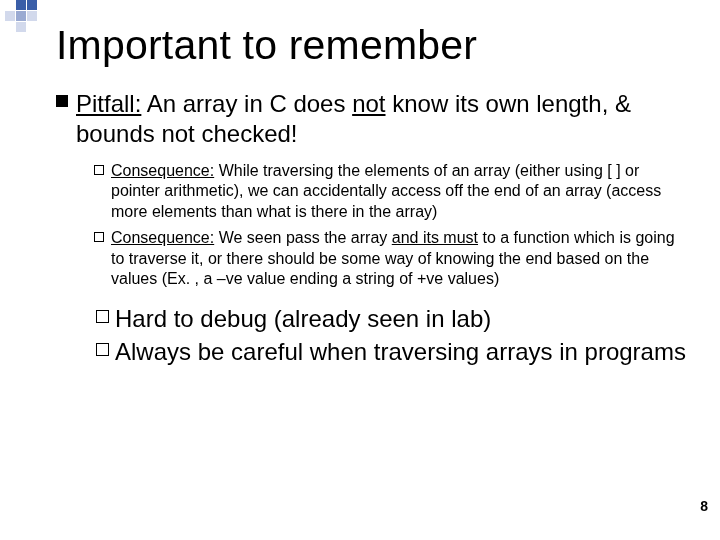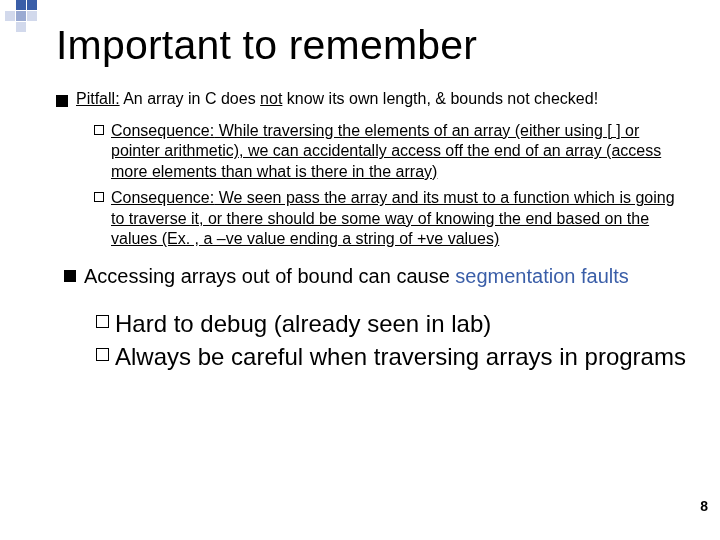--- a/index.html
+++ b/index.html
@@ -27,21 +27,21 @@
     width: 720px;
     height: 540px;
   }
   h1.title {
     font-size: 41px;
     font-weight: normal;
     margin: 0 0 20px 0;
     letter-spacing: 0.2px;
   }
   .b1 {
-    font-size: 16px;
+    font-size: 24px;
     line-height: 1.25;
     display: flex;
     margin: 0 0 12px 0;
   }
   .b1 .sq {
     flex: 0 0 auto;
     width: 12px;
     height: 12px;
     background: #000;
     margin: 6px 8px 0 0;
@@ -58,21 +58,21 @@
   }
   .b2 .sq {
     flex: 0 0 auto;
     width: 10px;
     height: 10px;
     border: 1.5px solid #000;
     box-sizing: border-box;
     margin: 4px 7px 0 0;
     background: #fff;
   }
-  .b2 .txt { flex: 1 1 auto; text-decoration: underline; }
+  .b2 .txt { flex: 1 1 auto; }
   .b3 {
     font-size: 20px;
     line-height: 1.25;
     display: flex;
     margin: 2px 0 20px 0;
   }
   .b3 .sq {
     flex: 0 0 auto;
     width: 12px;
     height: 12px;
@@ -139,26 +139,20 @@
       </span>
     </div>
     <div class="b2">
       <span class="sq"></span>
       <span class="txt">
         <span class="u">Consequence:</span><span> We seen pass the array </span><span class="u">and its must</span><span> to a function which is going to traverse it, or there should be some way of knowing the end based on the values (Ex. , a –ve value ending a string of +ve values)</span>
       </span>
     </div>
   </div>
 
-  <div class="b3">
-    <span class="sq"></span>
-    <span class="txt">
-      <span> Accessing arrays out of bound can cause </span><span style="color:#3A5EA8">segmentation faults</span>
-    </span>
-  </div>
 
   <div class="b4group">
     <div class="b4">
       <span class="sq"></span>
       <span class="txt"> Hard to debug (already seen in lab)</span>
     </div>
     <div class="b4">
       <span class="sq"></span>
       <span class="txt">Always be careful when traversing arrays in programs</span>
     </div>

